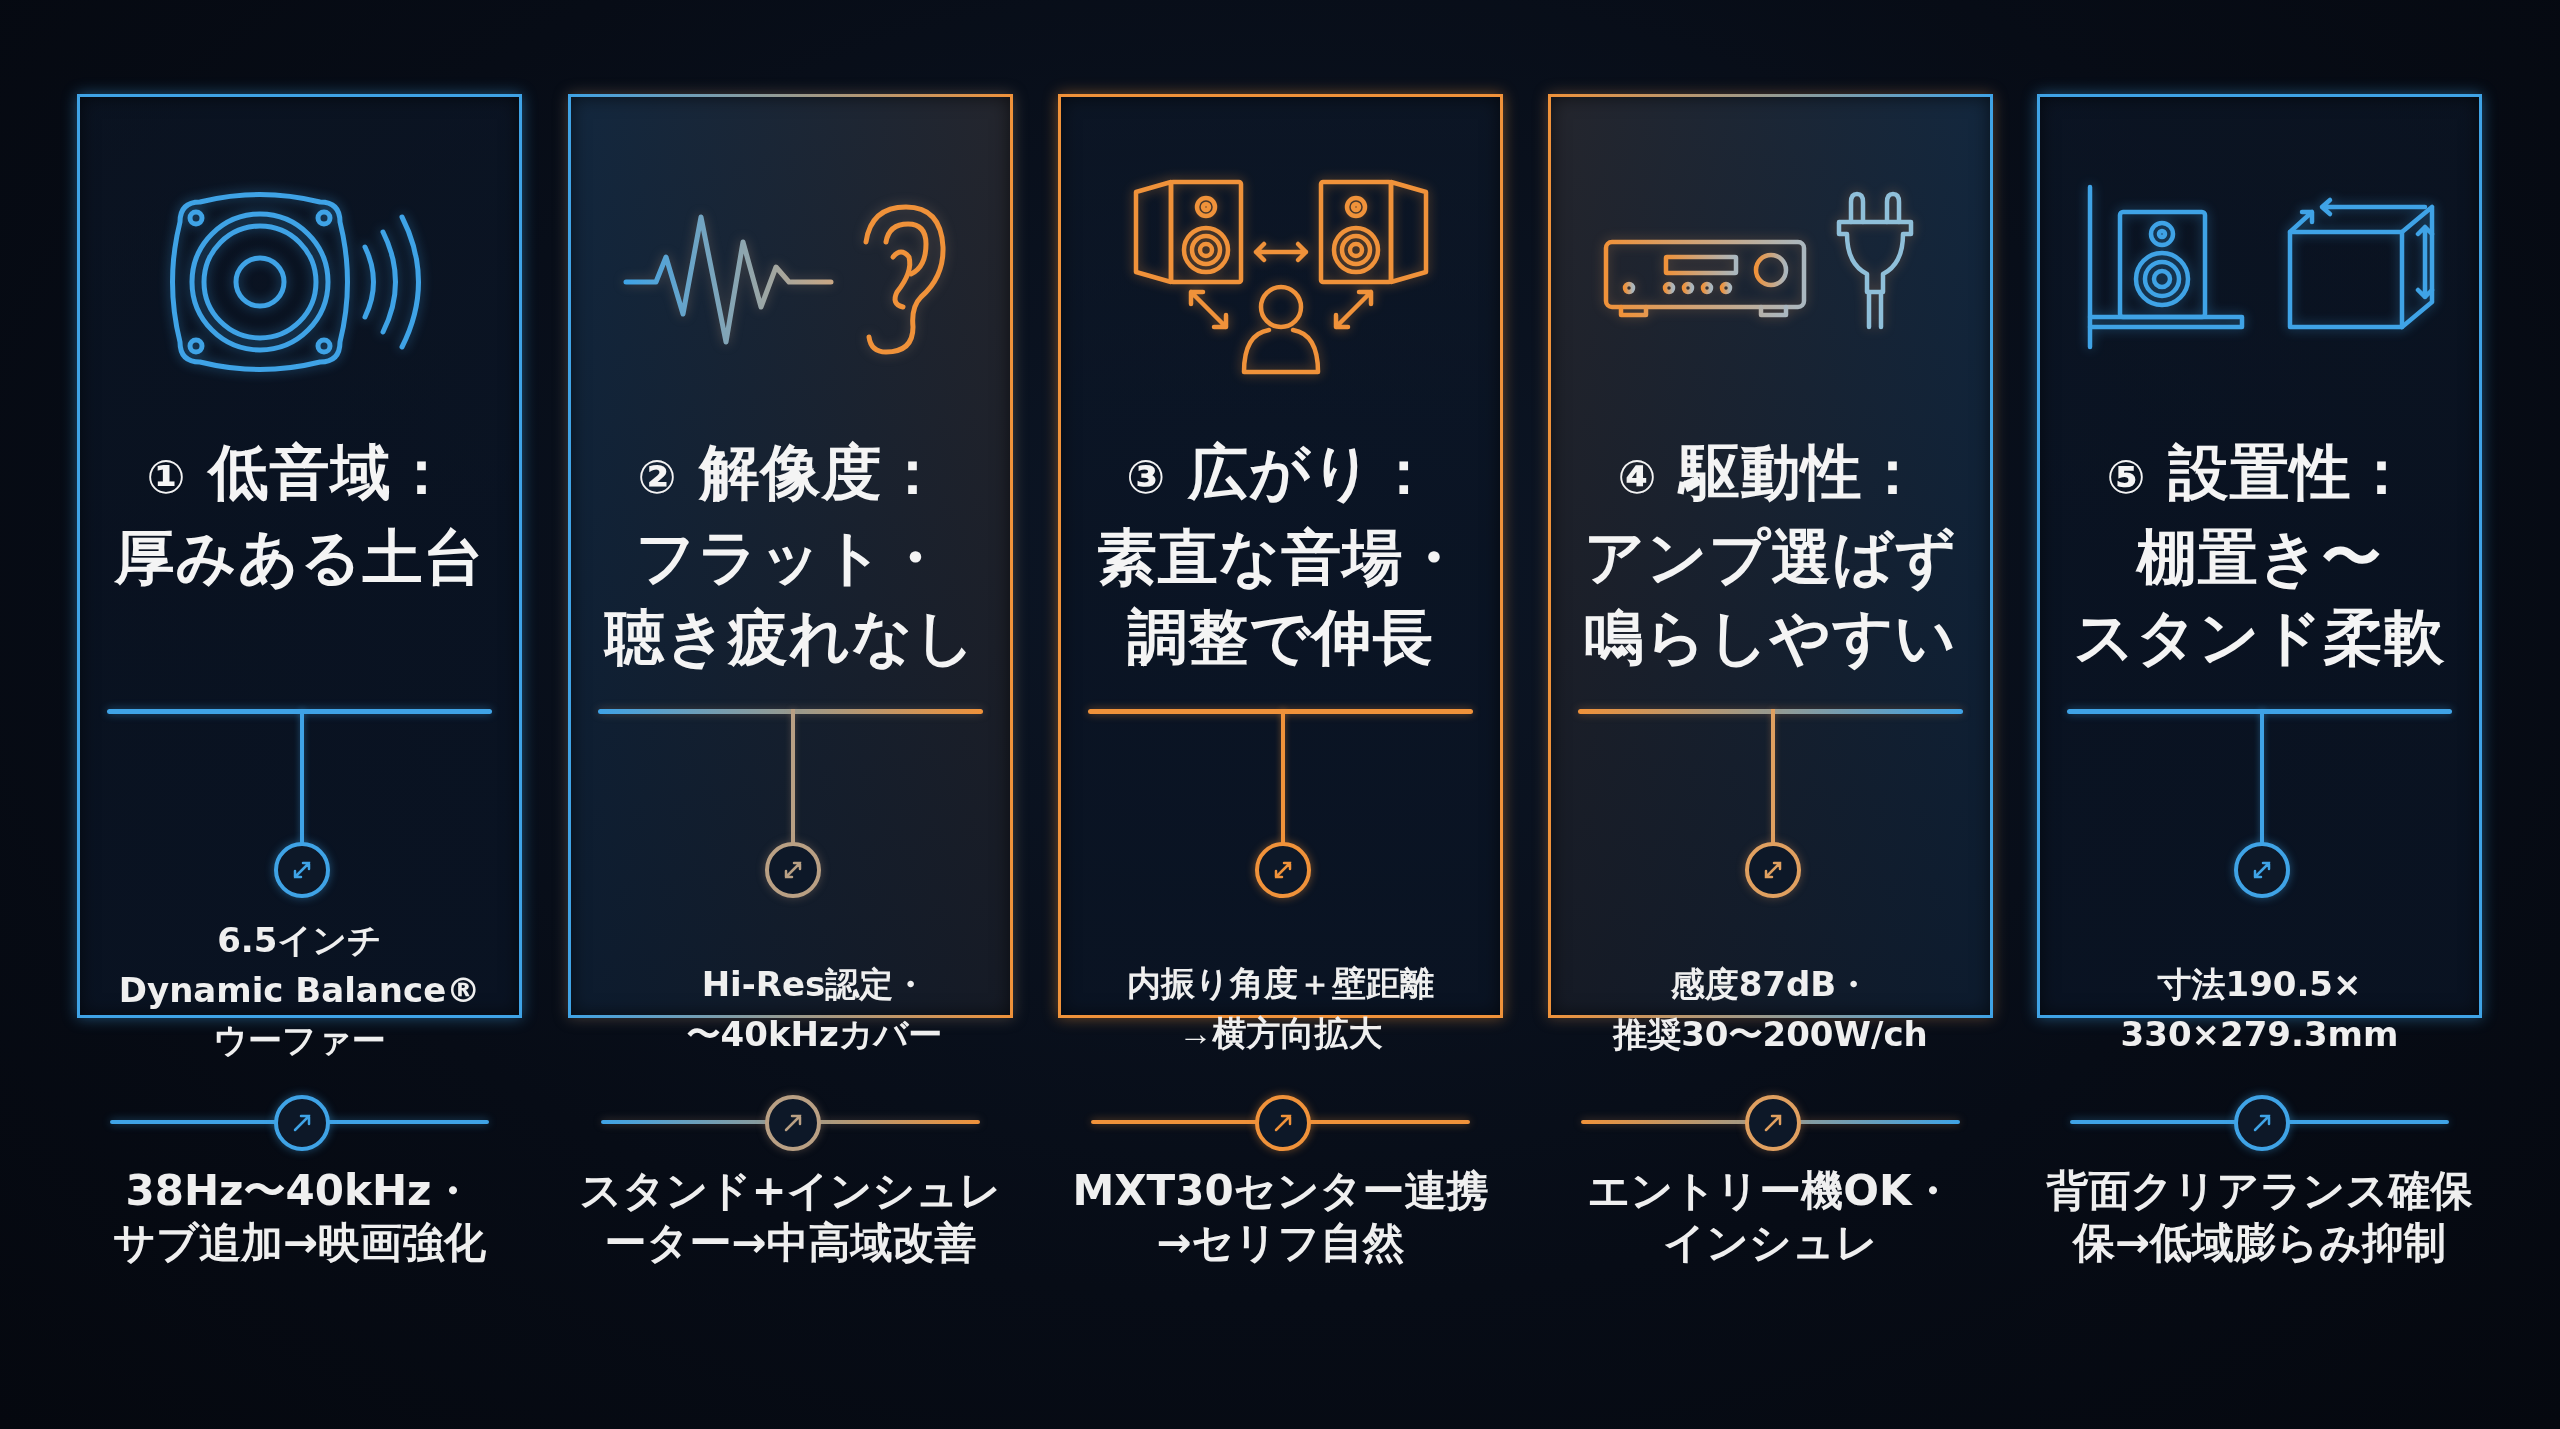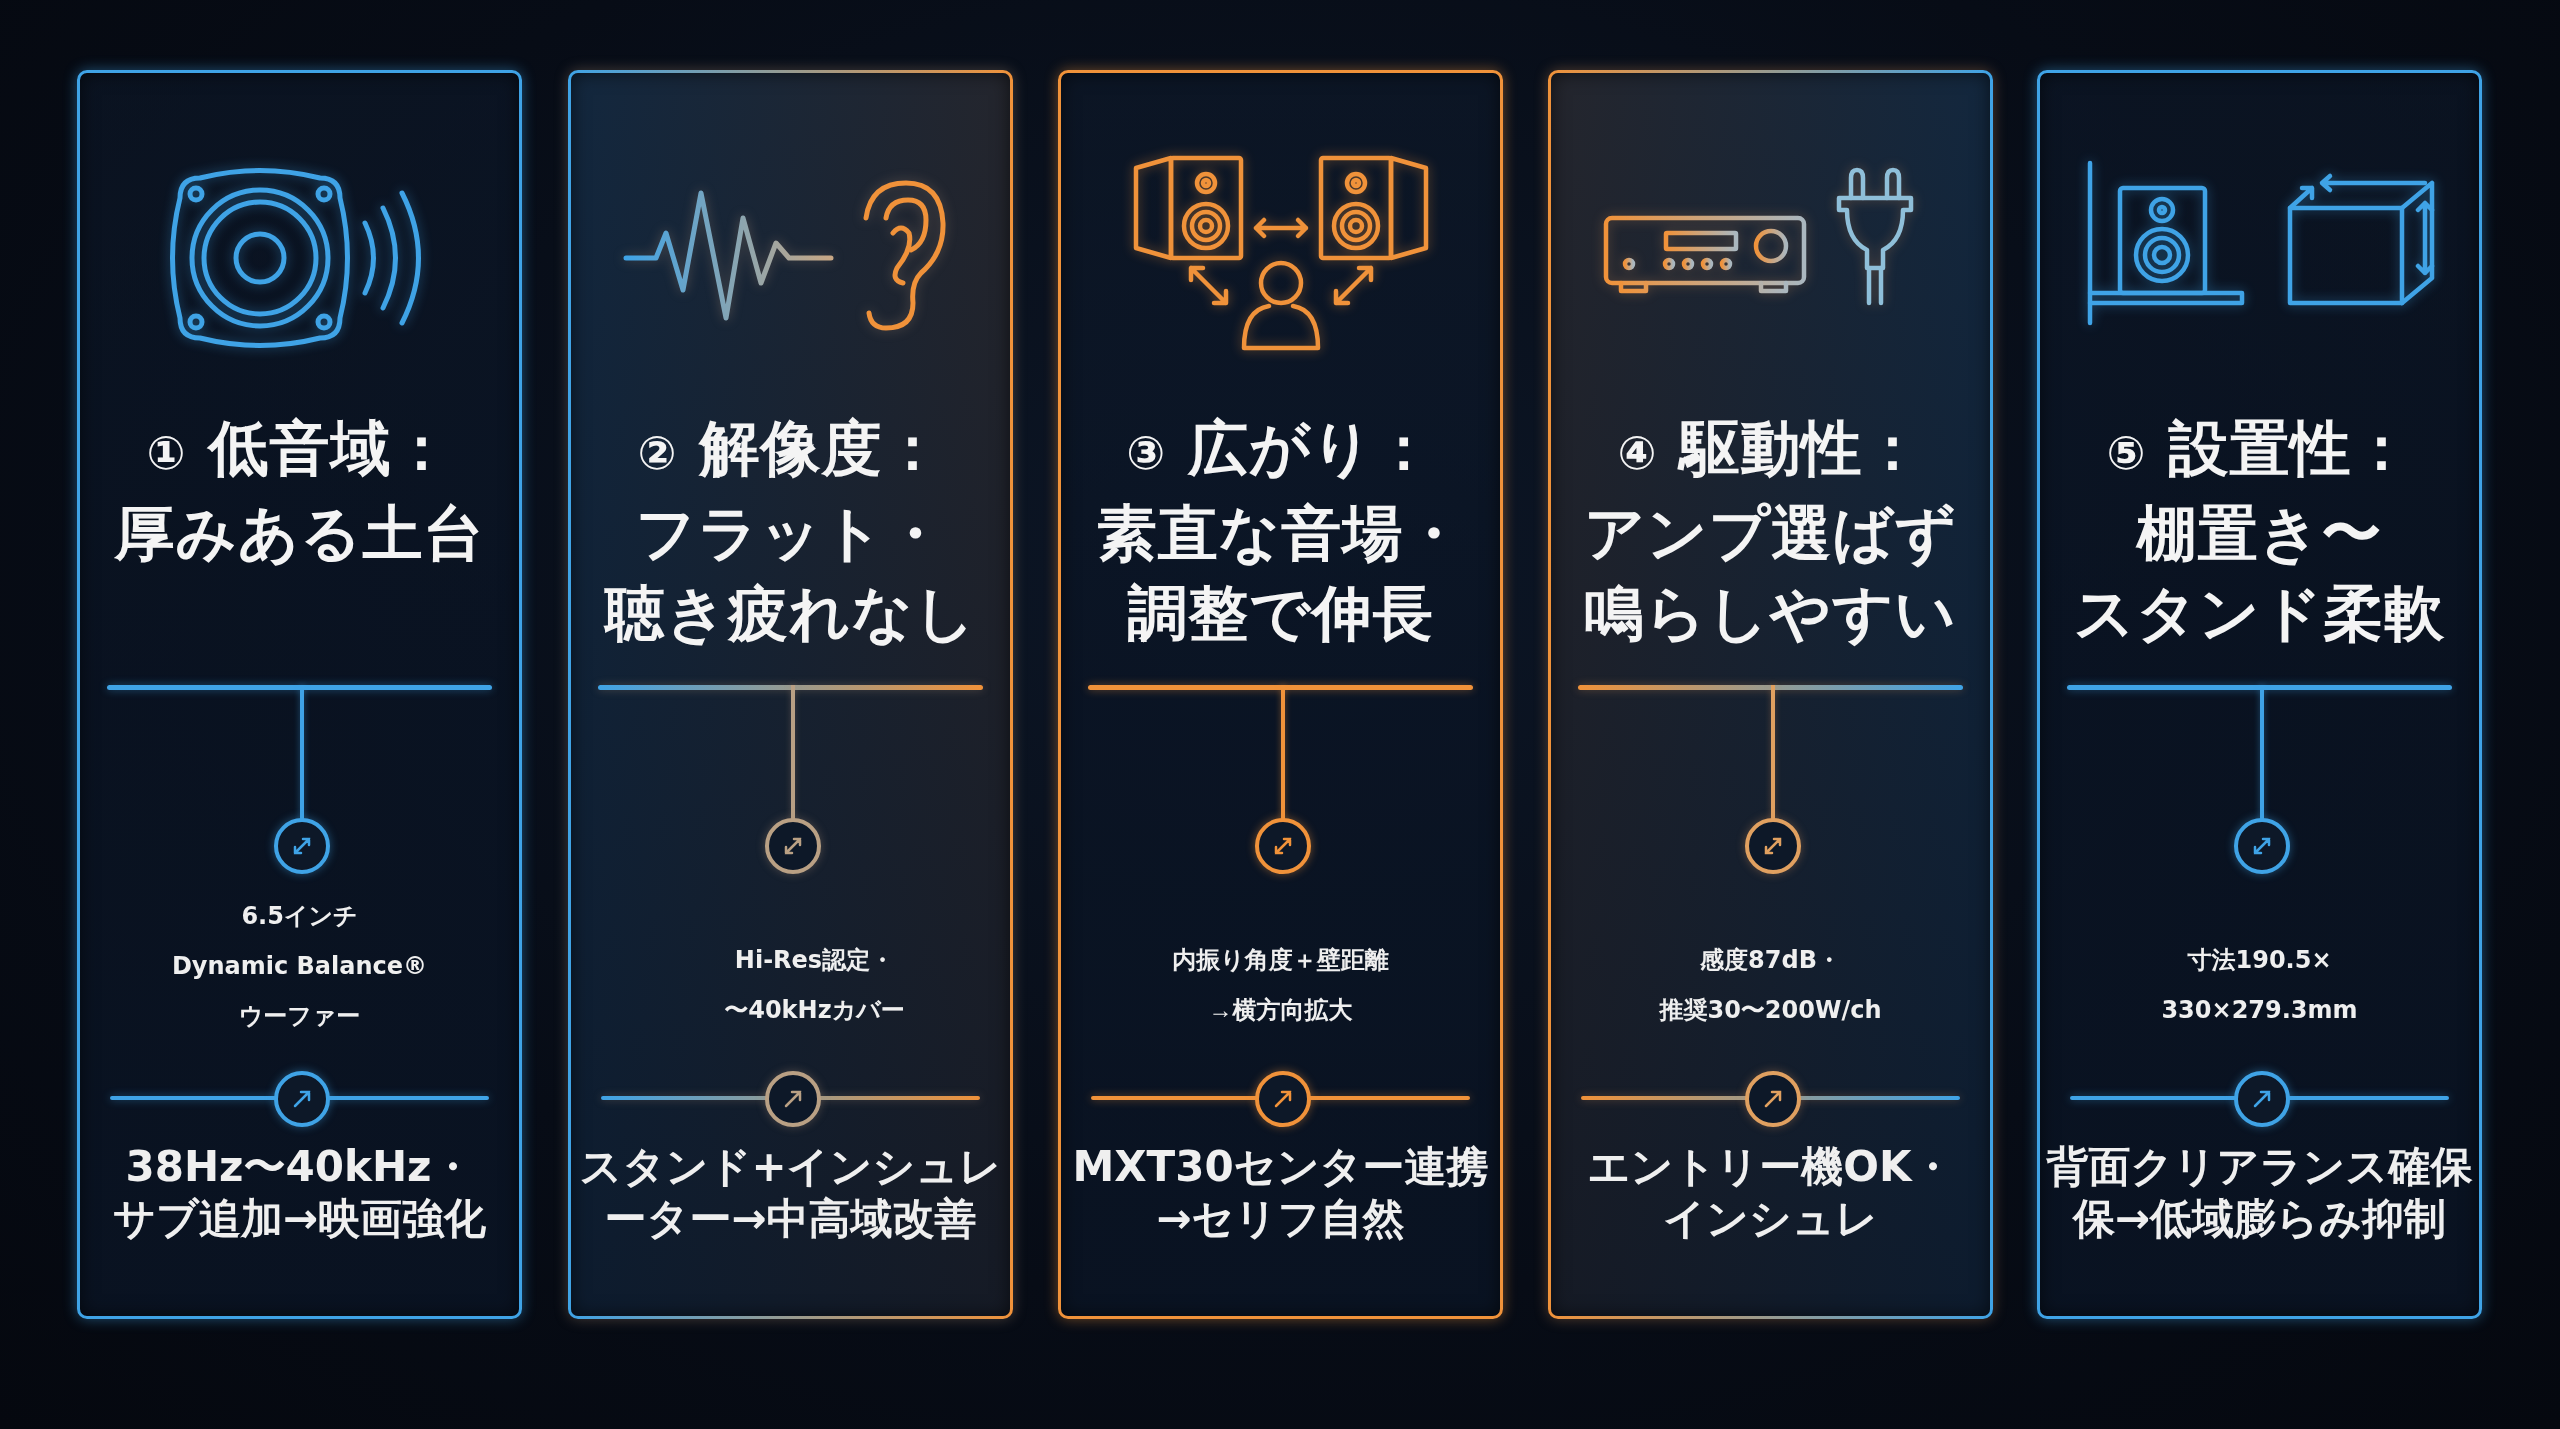--- a/index.html
+++ b/index.html
@@ -5,25 +5,25 @@
   * { box-sizing: border-box; margin: 0; padding: 0; }
   html, body { width: 2560px; height: 1429px; overflow: hidden; }
   body {
     background: radial-gradient(ellipse at 50% 40%, #0c1626 0%, #070c16 60%, #05080f 100%);
     font-family: "DejaVu Sans", "Liberation Sans", sans-serif;
     color: #f2f2f2;
     position: relative;
   }
   .panel {
     position: absolute;
-    top: 70px;
+    top: 94px;
     width: 445px;
-    height: 1249px;
+    height: 924px;
     border: 3px solid var(--c1);
-    border-radius: 10px;
+    border-radius: 0;
     background: linear-gradient(180deg, rgba(14,26,44,0.55) 0%, rgba(10,20,36,0.75) 50%, rgba(10,20,36,0.85) 100%);
     box-shadow: 0 0 14px var(--glow), inset 0 0 18px rgba(0,0,0,0.6);
   }
   .panel.grad {
     border: none;
     padding: 3px;
     background:
       linear-gradient(180deg, rgba(14,26,44,0.9), rgba(10,20,36,0.95)) padding-box,
       linear-gradient(90deg, var(--c1), var(--c2)) border-box;
     border: 3px solid transparent;
@@ -68,21 +68,21 @@
   .node svg { width: 30px; height: 30px; }
   .hline2 {
     position: absolute; left: 30px; right: 30px; top: 1023px; height: 4px;
     border-radius: 2px;
     background: linear-gradient(90deg, var(--c1), var(--c2));
     box-shadow: 0 0 8px var(--glow);
   }
   .spec1 {
     position: absolute; left: 0; right: 0; top: 818px;
     text-align: center; font-weight: bold;
-    font-size: 24px; line-height: 50px;
+    font-size: 34px; line-height: 50px;
     color: #efefef;
     white-space: pre-line;
   }
   .spec2 {
     position: absolute; left: 0; right: 0; top: 1068px;
     text-align: center; font-weight: bold;
     font-size: 42px; line-height: 52px;
     color: #efefef;
     white-space: pre-line;
   }

